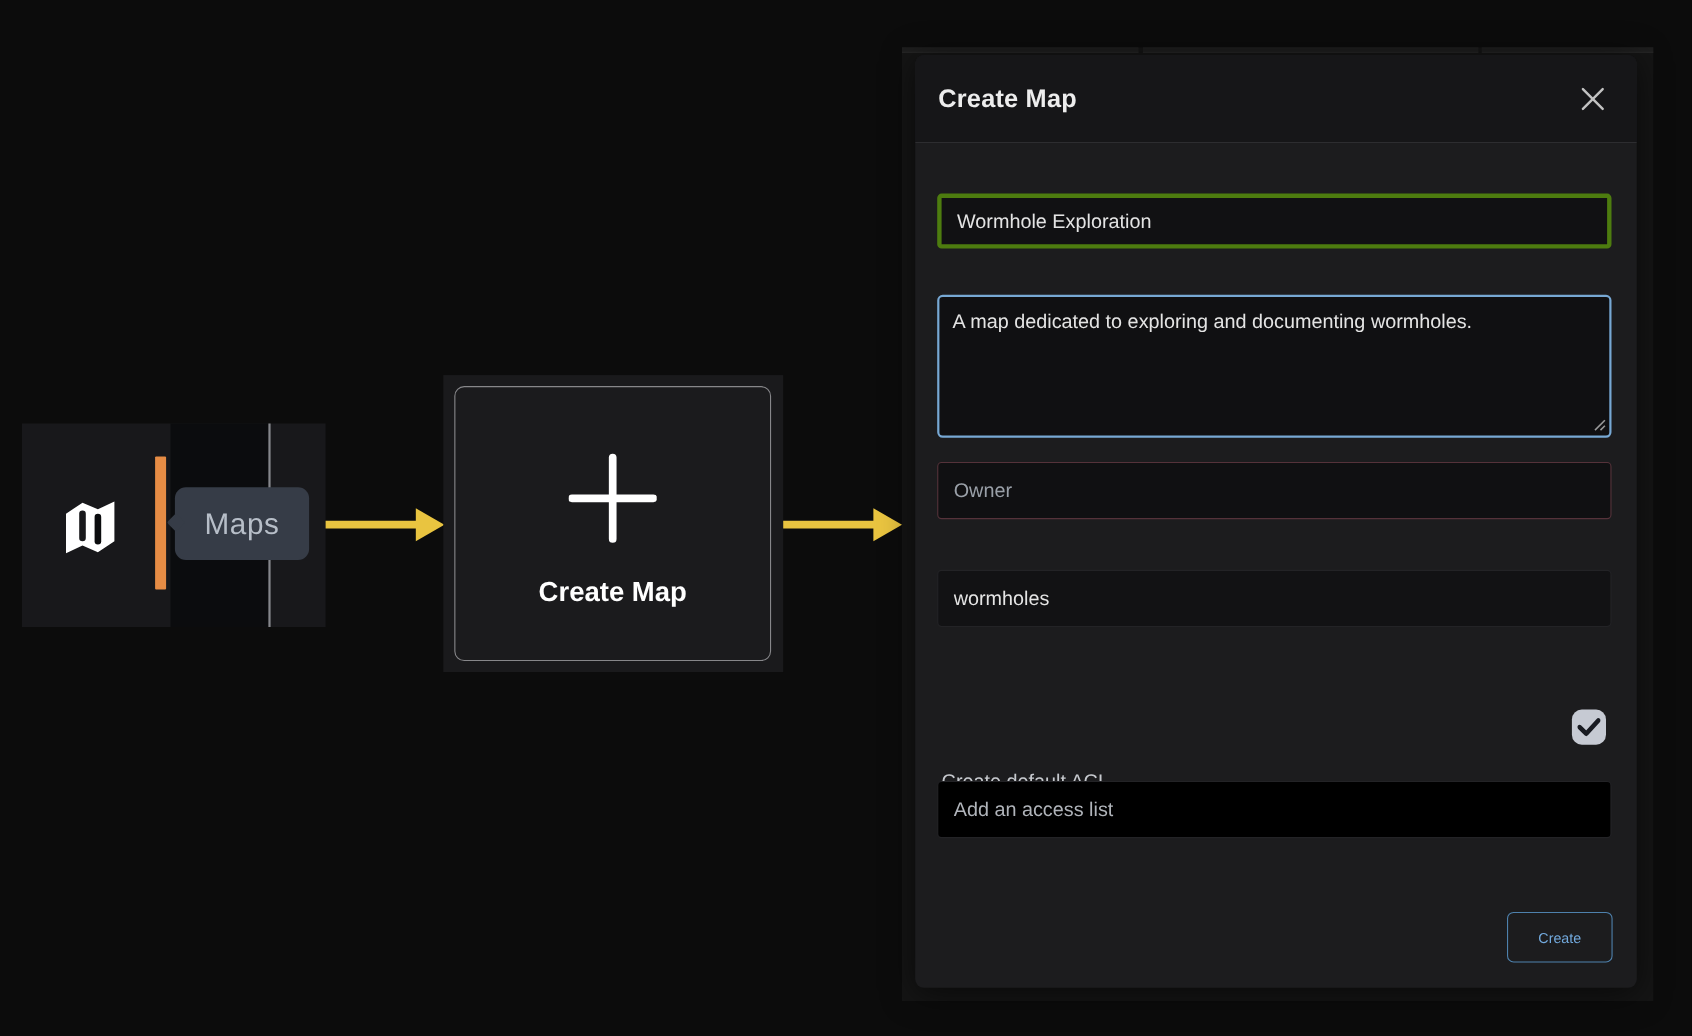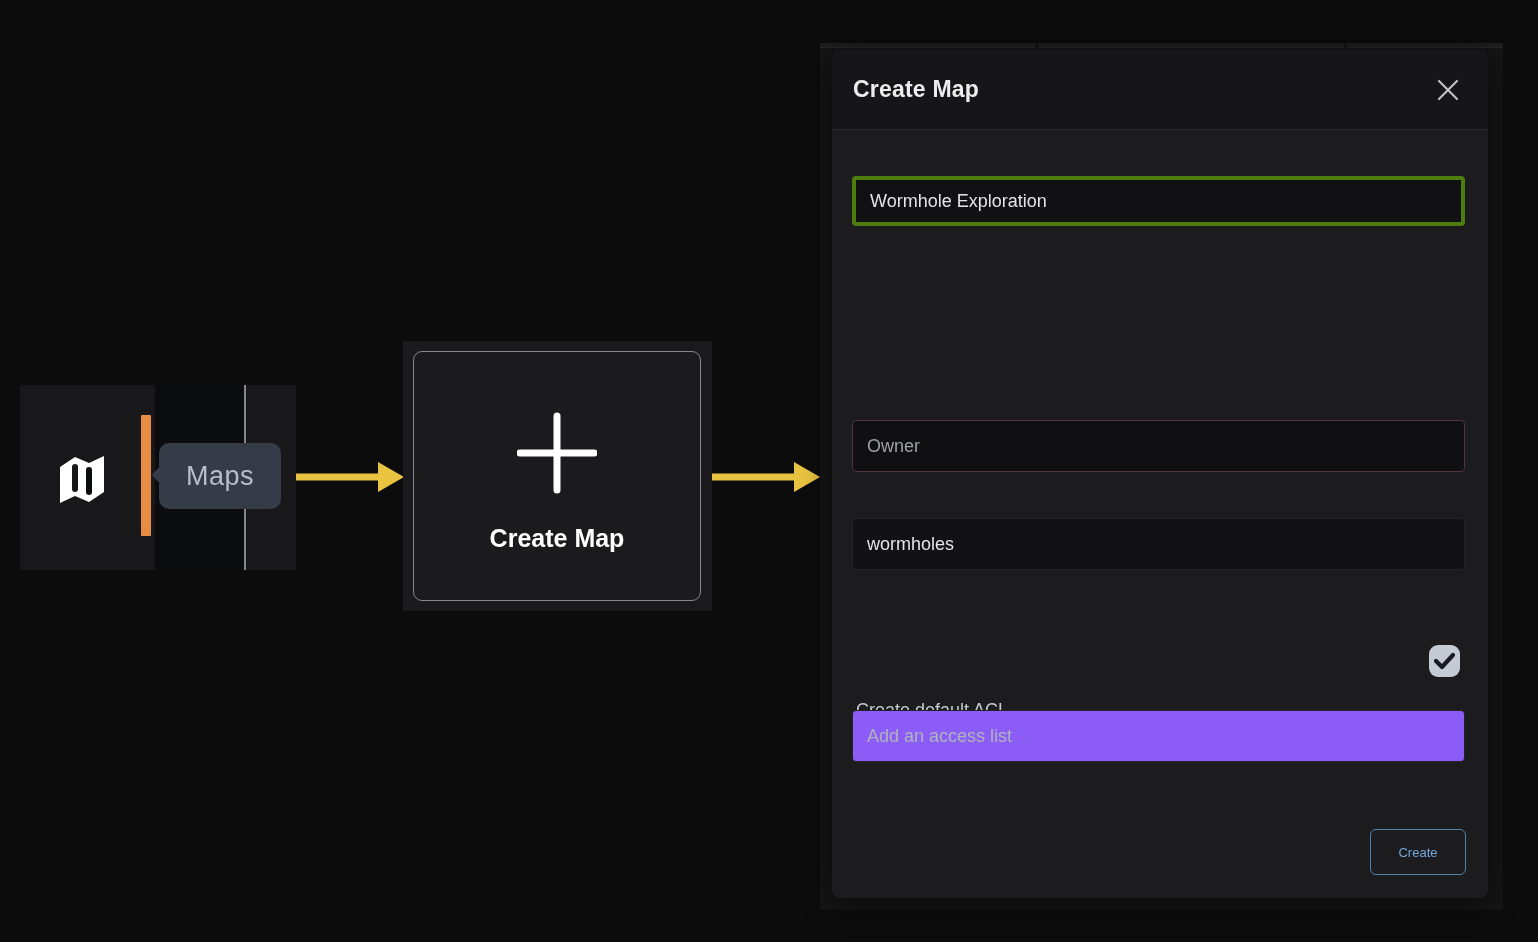--- a/index.html
+++ b/index.html
@@ -45,21 +45,21 @@
   .fld-name{top:126px;height:50px;}
   .ta-wrap{position:absolute;left:20px;top:218px;width:613px;height:130px;}
   .fld-desc{width:613px;height:130px;background:#101012;border:2px solid #77a8d4;border-radius:5px;
             color:#e4e4e4;font-size:18px;padding:10px 12px;resize:none;outline:none;line-height:1.35;}
   .resize-handle{position:absolute;right:5px;bottom:6px;}
   .fld-owner{top:370px;height:52px;border:1px solid #55323a;background:#101012;}
   .fld-tags{top:468px;height:52px;border:1px solid #232326;background:#121214;}
   .acl-label{position:absolute;left:24px;top:650px;color:#c6c9ce;font-size:18px;}
   .acl-checkbox{position:absolute;left:597px;top:595px;width:31px;height:32px;background:#c6cad3;border-radius:9px;
                 display:flex;align-items:center;justify-content:center;cursor:pointer;}
-  .fld-access{top:660px;height:52px;border:1px solid #232326;background:#8b5cf6;}
+  .fld-access{top:660px;height:52px;border:1px solid #232326;background:#000000;}
   input.fld-access::placeholder{color:#b0b4ba;opacity:1;}
   .create-btn{position:absolute;left:538px;top:779px;width:96px;height:46px;background:transparent;
               border:1px solid #4e81ad;border-radius:6px;color:#72a9dd;font-size:13px;cursor:pointer;}
 </style>
 </head>
 <body>
 
 <div id="stage">
 
   <div class="sidebar-frag">
@@ -110,20 +110,27 @@
       <div class="modal-header">
         <span class="modal-title">Create Map</span>
         <svg class="modal-close" viewBox="0 0 24 24">
           <line x1="3" y1="3" x2="21" y2="21" stroke="#c2c2c2" stroke-width="2.2" stroke-linecap="round"></line>
           <line x1="21" y1="3" x2="3" y2="21" stroke="#c2c2c2" stroke-width="2.2" stroke-linecap="round"></line>
         </svg>
       </div>
 
       <input class="fld fld-name" type="text" value="Wormhole Exploration" style="">
 
+      <div class="ta-wrap">
+        <textarea class="fld-desc" style="">A map dedicated to exploring and documenting wormholes.</textarea>
+        <svg class="resize-handle" width="12" height="12" viewBox="0 0 12 12">
+          <line x1="2" y1="11" x2="11" y2="2" stroke="#9a9a9a" stroke-width="1.4"></line>
+          <line x1="7" y1="11" x2="11" y2="7" stroke="#9a9a9a" stroke-width="1.4"></line>
+        </svg>
+      </div>
 
       <input class="fld fld-tags" type="text" value="wormholes" style="">
 
       <input class="fld fld-owner" type="text" placeholder="Owner" style="">
 
       <span class="acl-label">Create default ACL</span>
 
       <div class="acl-checkbox">
         <svg width="21" height="18" viewBox="0 0 21 18">
           <polyline points="2,9 8,15 19,3" fill="none" stroke="#191b22" stroke-width="4.2" stroke-linecap="round" stroke-linejoin="round"></polyline>

